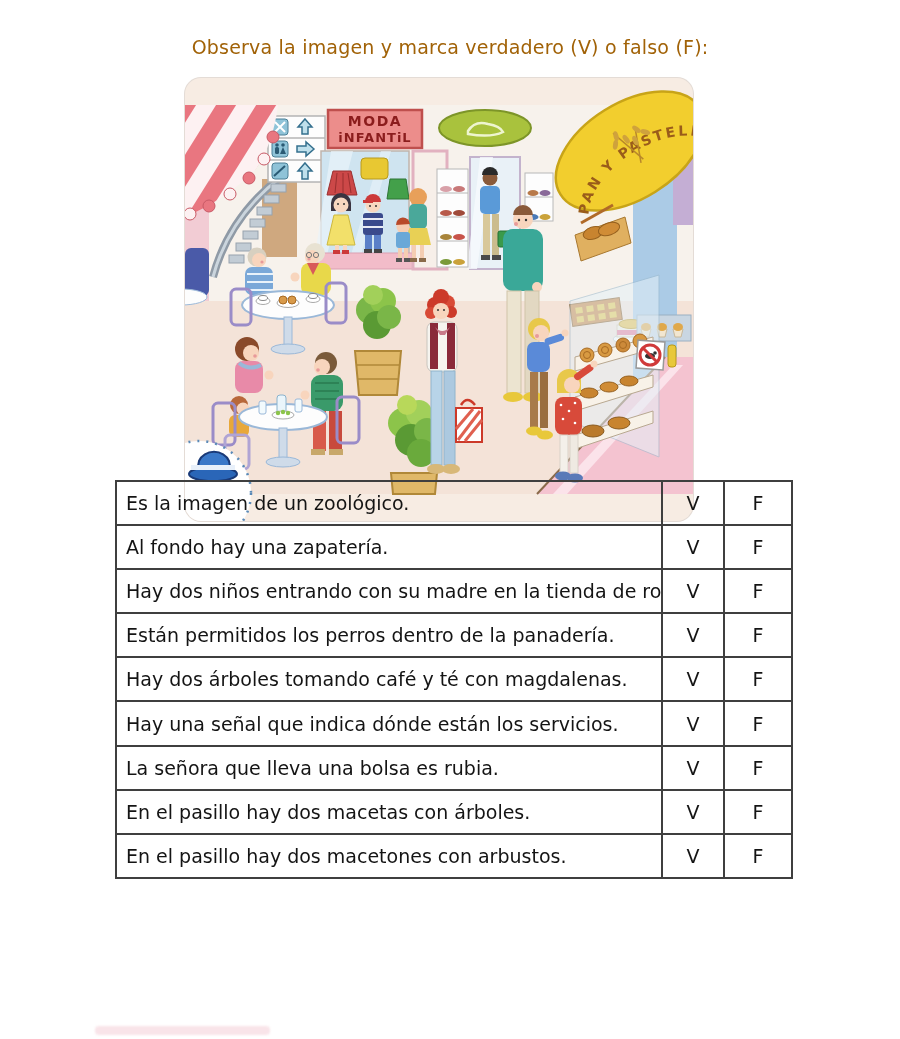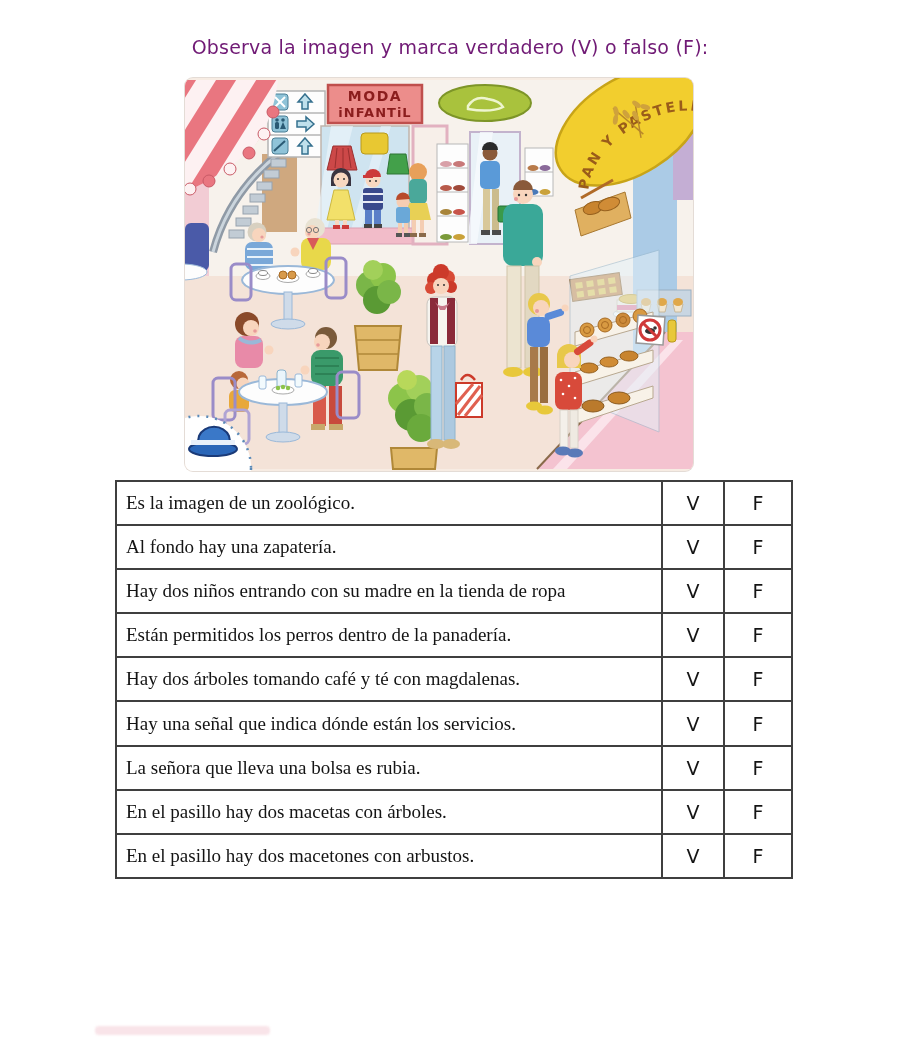--- a/index.html
+++ b/index.html
@@ -2,37 +2,37 @@
 <html><head>
 <meta charset="utf-8">
 <style>
   html,body{margin:0;padding:0;background:#ffffff;}
   .page{
     position:relative;width:900px;height:1039px;background:#ffffff;
     font-family:"DejaVu Sans",sans-serif;overflow:hidden;
   }
   .title{
     position:absolute;left:450px;top:36px;transform:translateX(-50%);
-    font-size:19px;color:#701a75;white-space:nowrap;letter-spacing:.2px;
+    font-size:19px;color:#a16207;white-space:nowrap;letter-spacing:.2px;
   }
   .scene{
-    position:absolute;left:185px;top:78px;width:508px;height:393px;
-    border-radius:8px;overflow:hidden;box-shadow:0 0 0 1px #e4dcd6;
+    position:absolute;left:185px;top:78px;width:508px;height:443px;
+    border-radius:16px;overflow:hidden;box-shadow:0 0 0 1px #e4dcd6;
     background:#f7ece3;
   }
   .scene svg{display:block;width:100%;height:100%;}
   table.tf{
     position:absolute;left:115px;top:480px;width:676px;
     border-collapse:collapse;table-layout:fixed;
   }
   table.tf td{
     border:2px solid #3f3f3f;height:40.1px;font-size:19px;color:#141414;
     overflow:hidden;white-space:nowrap;
   }
-  td.stmt{padding:0 6px 0 9px;font-family:Liberation Serif, serif;}
+  td.stmt{padding:0 6px 0 9px;}
   td.vf{text-align:center;font-size:19px;}
   .smudge{
     position:absolute;left:95px;top:1026px;width:175px;height:9px;
     background:rgba(231,148,168,.25);border-radius:4px;filter:blur(1px);
   }
 </style>
 </head>
 <body>
 
 <div class="page">

